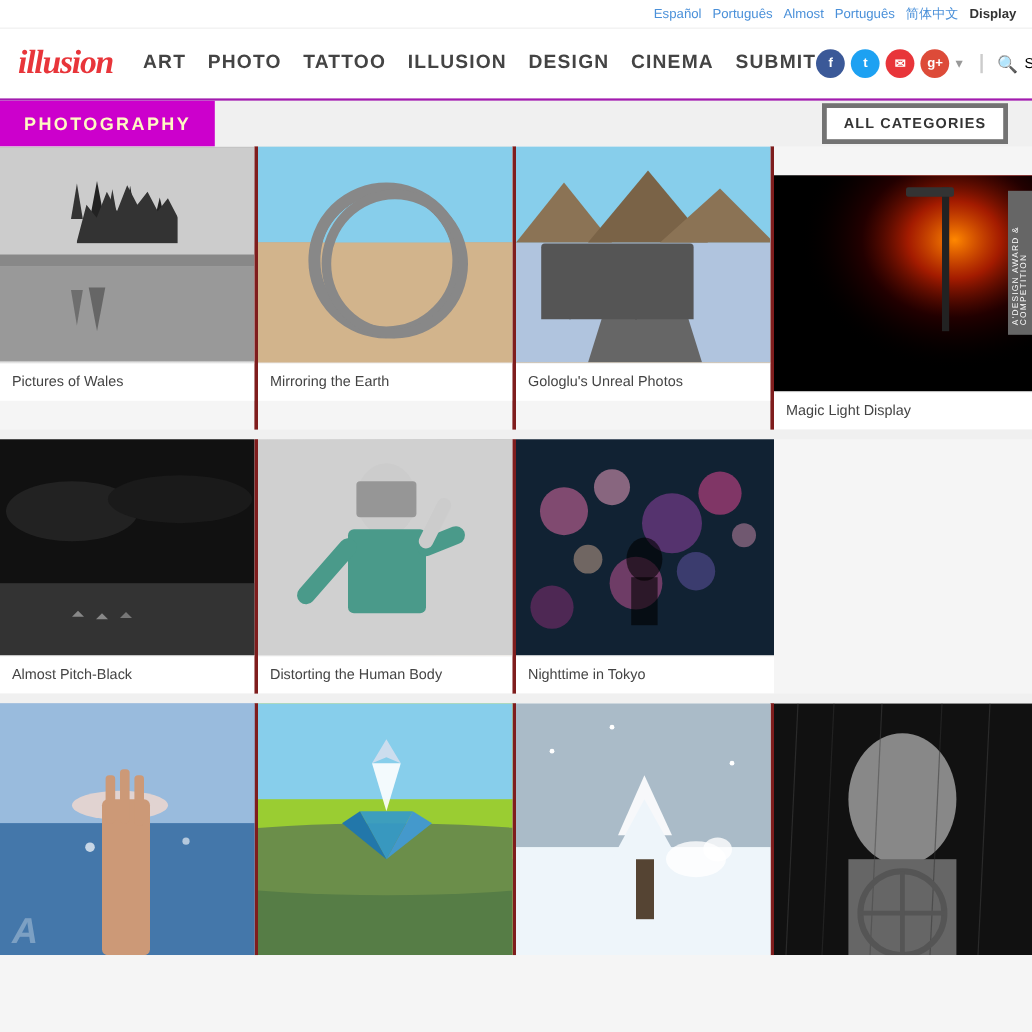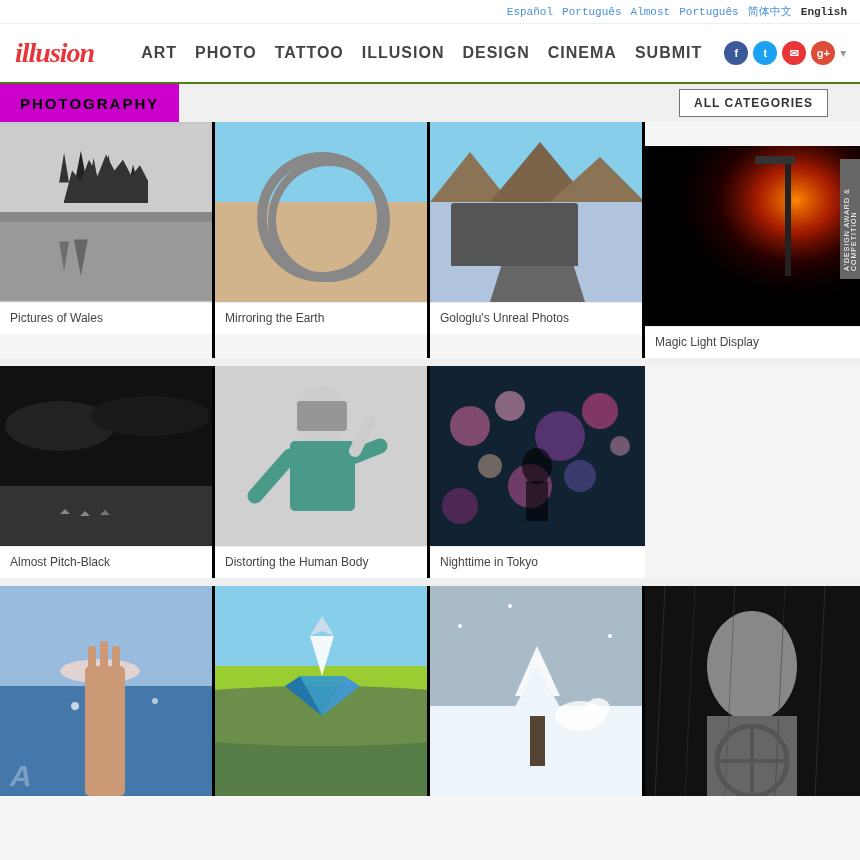--- a/index.html
+++ b/index.html
@@ -7,32 +7,31 @@
 
     
     .lang-bar {
       background: #fff;
       text-align: right;
       padding: 4px 10px;
       font-size: 11px;
       color: #666;
       border-bottom: 1px solid #eee;
     }
-    .lang-bar a { color: #4a90d9; text-decoration: none; margin: 16px 3px; font-family: Liberation Mono, monospace; }
+    .lang-bar a { color: #4a90d9; text-decoration: none; margin: 16px 3px; }
     .lang-bar a.active { color: #333; font-weight: bold; }
 
     
     .header {
       background: #fff;
       display: flex;
       align-items: center;
       padding: 8px 15px;
-      border-bottom: 2px solid #4d7c0f;
+      border-bottom: 2px solid #a21caf;
       height: 60px;
-      gap: 22px;
     }
     .logo {
       font-family: 'Georgia', serif;
       font-style: italic;
       font-size: 28px;
       color: #e8353a;
       font-weight: bold;
       margin-right: 25px;
       letter-spacing: -1px;
     }
@@ -91,55 +90,55 @@
 
     
     .category-header {
       display: flex;
       align-items: center;
       background: #f0f0f0;
       height: 38px;
     }
     .photography-badge {
       background: #cc00cc;
-      color: #000000;
+      color: #fef9c3;
       font-size: 15px;
       font-weight: bold;
       letter-spacing: 2px;
       text-transform: uppercase;
       padding: 8px 20px;
       height: 38px;
       display: flex;
       align-items: center;
     }
     .all-categories-btn {
       margin-left: auto;
-      margin-right: 32px;
+      margin-right: 20px;
       background: #fff;
-      border: 1px solid #737373;
+      border: 4px solid #737373;
       padding: 6px 14px;
       font-size: 12px;
       font-weight: bold;
       text-transform: uppercase;
       cursor: pointer;
       color: #333;
       letter-spacing: 1px;
     }
 
     .grid-row {
       display: grid;
       grid-template-columns: repeat(4, 1fr);
       gap: 0;
     }
 
     .photo-item {
       position: relative;
       overflow: hidden;
       cursor: pointer;
-      border-right: 3px solid #000000;
+      border-right: 3px solid #7f1d1d;
     }
     .photo-item:last-child { border-right: none; }
 
     
     .photo-bg {
       width: 100%;
       height: 180px;
       position: relative;
       overflow: hidden;
     }
@@ -234,21 +233,21 @@
   </style>
 </head>
 <body>
 
 <div class="lang-bar">
   <a href="#">Español</a>
   <a href="#">Português</a>
   <a href="#">Almost</a>
   <a href="#">Português</a>
   <a href="#">简体中文</a>
-  <a href="#" class="active">English</a>
+  <a href="#" class="active">Display</a>
 </div>
 
 <div class="header">
   <div class="logo">
     <span>illusion</span>
   </div>
   <nav class="nav">
     <a href="#">ART</a>
     <a href="#">PHOTO</a>
     <a href="#">TATTOO</a>

